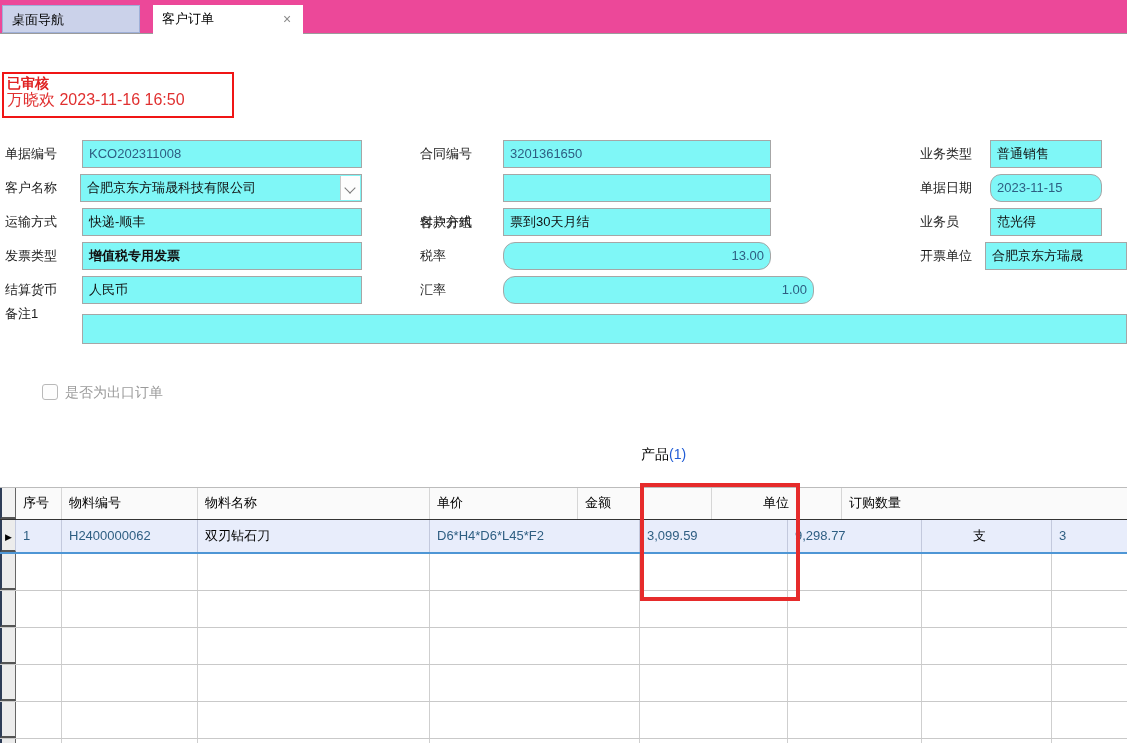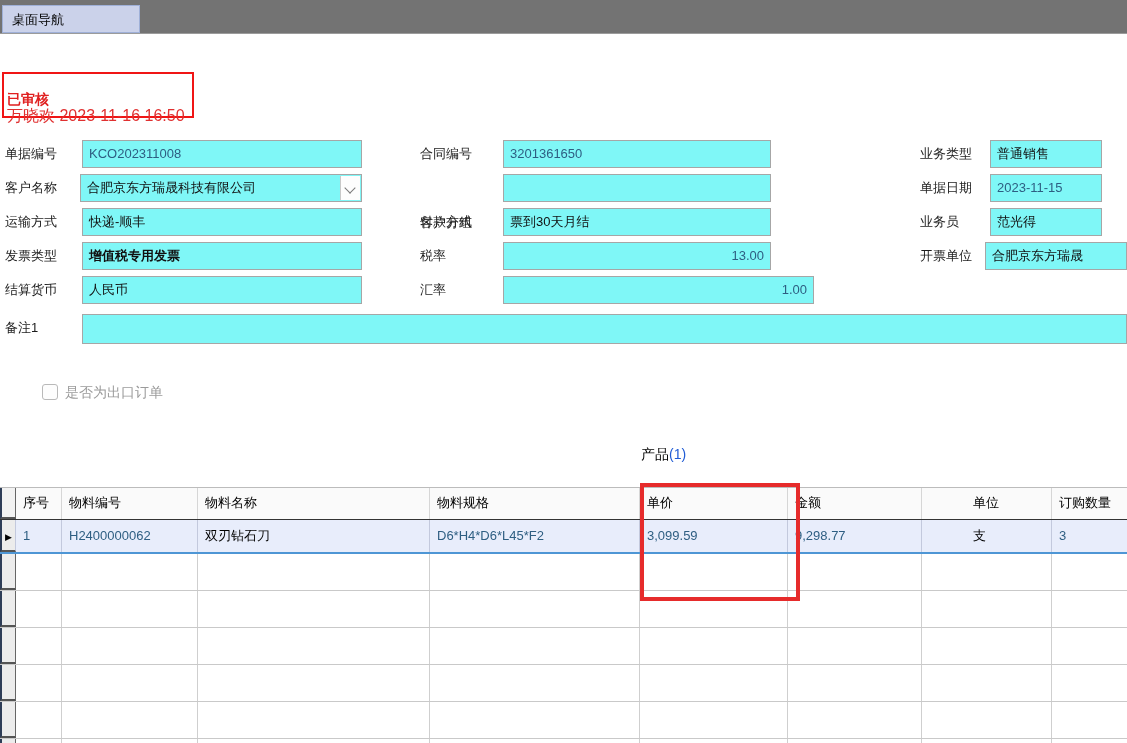--- a/index.html
+++ b/index.html
@@ -1,36 +1,36 @@
 <!DOCTYPE html>
 <html><head>
 <meta charset="utf-8">
 <style>
   html,body{margin:0;padding:0;background:#fff;}
   #screen{position:relative;width:1127px;height:743px;overflow:hidden;
           font-family:"Liberation Sans","DejaVu Sans",sans-serif;background:#fff;}
 
   
-  .tabbar{position:absolute;left:0;top:0;width:1127px;height:33px;background:#737373;border-bottom:1px solid #9b9b9b;}
+  .tabbar{position:absolute;left:0;top:0;width:1127px;height:33px;background:#ec4899;border-bottom:1px solid #9b9b9b;}
   .tab{position:absolute;top:5px;height:28px;font-size:13px;line-height:28px;padding-left:9px;box-sizing:border-box;cursor:default;}
   .tab-inactive{left:2px;width:138px;background:#cbd2ea;border:1px solid #9fb0d8;color:#000;}
   .tab-active{left:153px;width:150px;height:30px;background:#ffffff;color:#000;z-index:3;}
   .tab-close{position:absolute;right:8px;top:0;width:16px;line-height:29px;text-align:center;color:#8a8a8a;font-size:14px;}
 
   
-  .status-box{position:absolute;left:2px;top:72px;width:192px;height:46px;border:2px solid #f01515;box-sizing:border-box;padding:17px 3px;z-index:5;}
+  .status-box{position:absolute;left:2px;top:72px;width:232px;height:46px;border:2px solid #f01515;box-sizing:border-box;padding:1px 3px;z-index:5;}
   .status-title{font-size:14px;font-weight:bold;color:#e02020;line-height:17px;}
   .status-detail{font-size:16px;color:#e03030;line-height:15px;white-space:nowrap;}
 
   
   .flabel{position:absolute;font-size:13px;color:#1c1c1c;height:28px;line-height:28px;white-space:nowrap;}
   .field{position:absolute;height:28px;background:#7ff7f7;border:1px solid #a6a6a6;box-sizing:border-box;
          font-size:13px;line-height:25px;padding:0 6px;color:#111;overflow:hidden;white-space:nowrap;}
   .alnum{color:#2e5e82;}
-  .right{text-align:right;}
+  .right{text-align:right;border-radius:12px;}
   .combo-btn{position:absolute;right:1px;top:1px;bottom:1px;width:19px;background:#fdfdfd;border-left:1px solid #c8c8c8;}
   .combo-chevron{position:absolute;left:5px;top:8px;width:7px;height:7px;border-left:1.5px solid #7a7a7a;border-bottom:1.5px solid #7a7a7a;transform:rotate(-45deg);}
 
   
   .chk{position:absolute;left:42px;top:384px;width:16px;height:16px;background:#fdfdfd;border:1px solid #b9b9b9;border-radius:3px;box-sizing:border-box;}
   .chk-label{position:absolute;left:65px;top:383px;font-size:14px;color:#9a9a9a;line-height:18px;}
 
   
   .ptab{position:absolute;left:641px;top:446px;font-size:14px;line-height:17px;}
   .ptab .cnt{color:#1f5bd5;}
@@ -52,20 +52,24 @@
 </style>
 </head>
 <body>
 
 <div id="screen">
 
   <div class="tabbar">
     <div class="tab tab-inactive">
       <span>桌面导航</span>
     </div>
+    <div class="tab tab-active">
+      <span>客户订单</span>
+      <span class="tab-close">×</span>
+    </div>
   </div>
 
   <div class="status-box">
     <div class="status-title">已审核</div>
     <div class="status-detail">万晓欢 2023-11-16 16:50</div>
   </div>
 
   <span class="flabel" style="left:5px;top:140px;">单据编号</span>
   <div class="field alnum" style="left:82px;top:140px;width:280px;">KCO202311008</div>
 
@@ -98,44 +102,43 @@
   <span class="flabel" style="left:420px;top:242px;">税率</span>
   <div class="field alnum right" style="left:503px;top:242px;width:268px;">13.00</div>
 
   <span class="flabel" style="left:420px;top:276px;">汇率</span>
   <div class="field alnum right" style="left:503px;top:276px;width:311px;">1.00</div>
 
   <span class="flabel" style="left:920px;top:140px;">业务类型</span>
   <div class="field" style="left:990px;top:140px;width:112px;">普通销售</div>
 
   <span class="flabel" style="left:920px;top:174px;">单据日期</span>
-  <div class="field alnum" style="left:990px;top:174px;width:112px;">2023-11-15</div>
+  <div class="field alnum" style="left:990px;top:174px;width:112px;border-radius:11px;">2023-11-15</div>
 
   <span class="flabel" style="left:920px;top:208px;">业务员</span>
   <div class="field" style="left:990px;top:208px;width:112px;">范光得</div>
 
   <span class="flabel" style="left:920px;top:242px;">开票单位</span>
   <div class="field" style="left:985px;top:242px;width:142px;">合肥京东方瑞晟</div>
 
-  <span class="flabel" style="left:5px;top:314px;">备注1</span>
+  <span class="flabel" style="left:5px;top:300px;">备注1</span>
   <div class="field" style="left:82px;top:314px;width:1045px;height:30px;"></div>
 
   <div class="chk"></div>
   <span class="chk-label">是否为出口订单</span>
 
   <div class="ptab">
     <span>产品</span><span class="cnt">(1)</span>
   </div>
 
   <div class="ghead">
     <div class="cell sel" style="background:#f2f2f2;"></div>
     <div class="cell hcell c1">序号</div>
     <div class="cell hcell c2">物料编号</div>
     <div class="cell hcell c3">物料名称</div>
-    <div class="cell hcell c4">物料规格</div>
     <div class="cell hcell c5">单价</div>
     <div class="cell hcell c6">金额</div>
     <div class="cell hcell c7">单位</div>
     <div class="cell hcell c8">订购数量</div>
   </div>
 
   <div class="grow datarow">
     <div class="cell sel"><span class="marker">▶</span></div>
     <div class="cell c1 alnum">1</div>
     <div class="cell c2 alnum">H2400000062</div>

